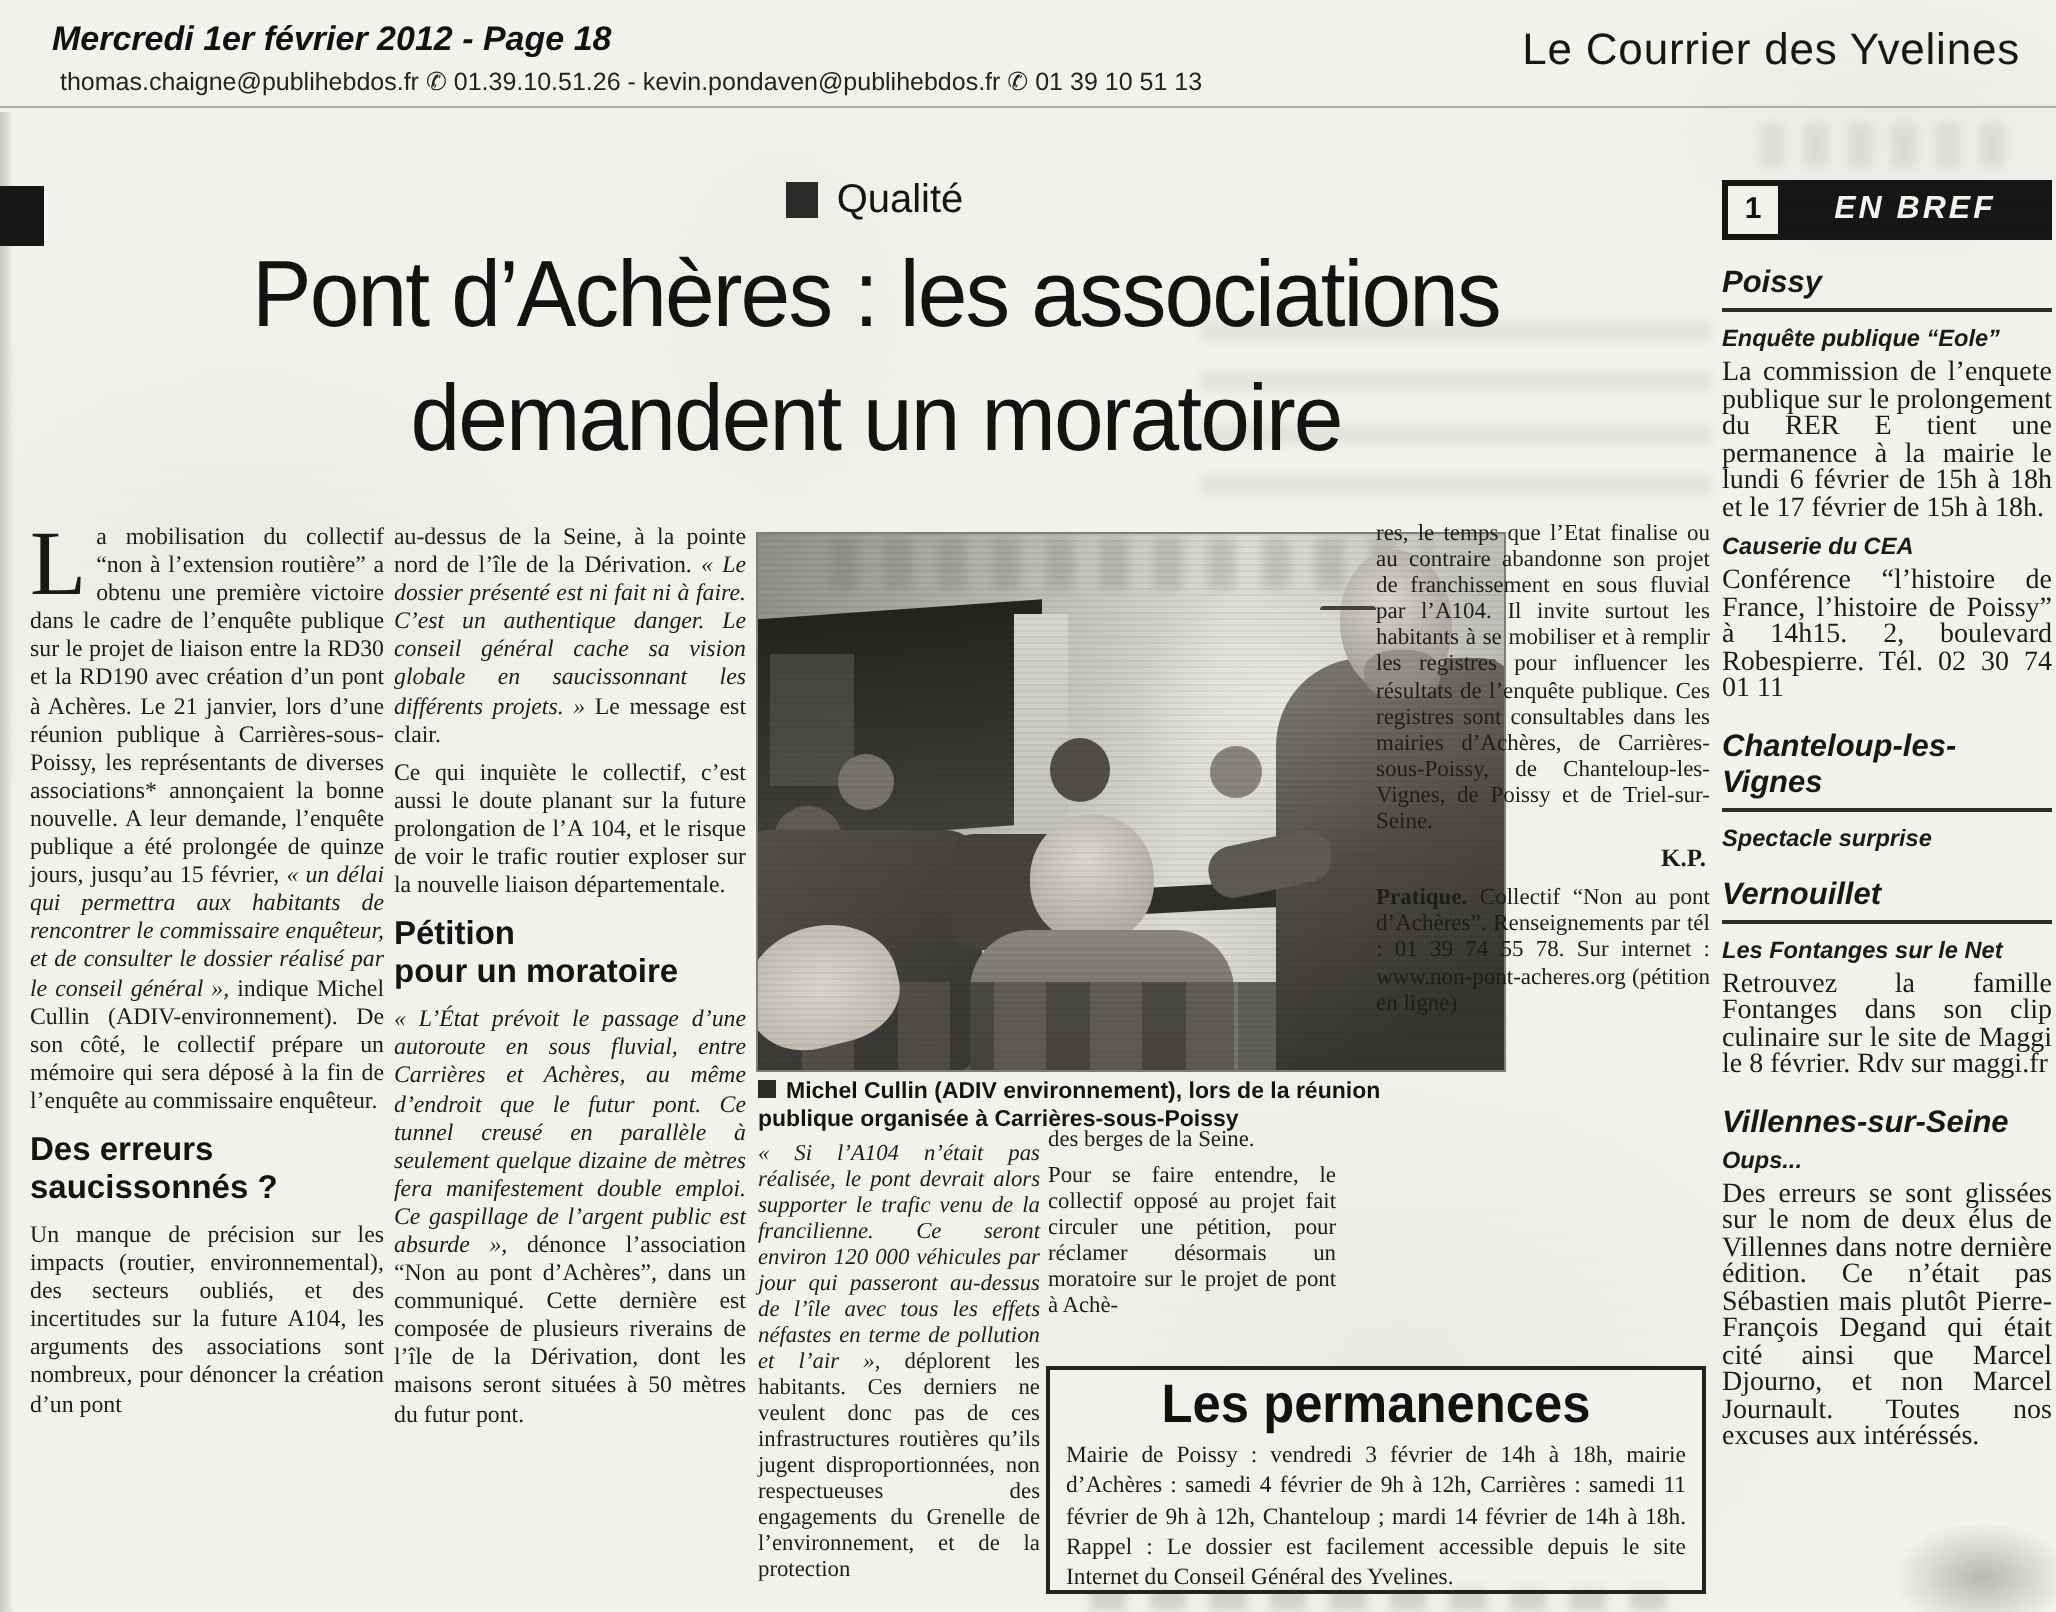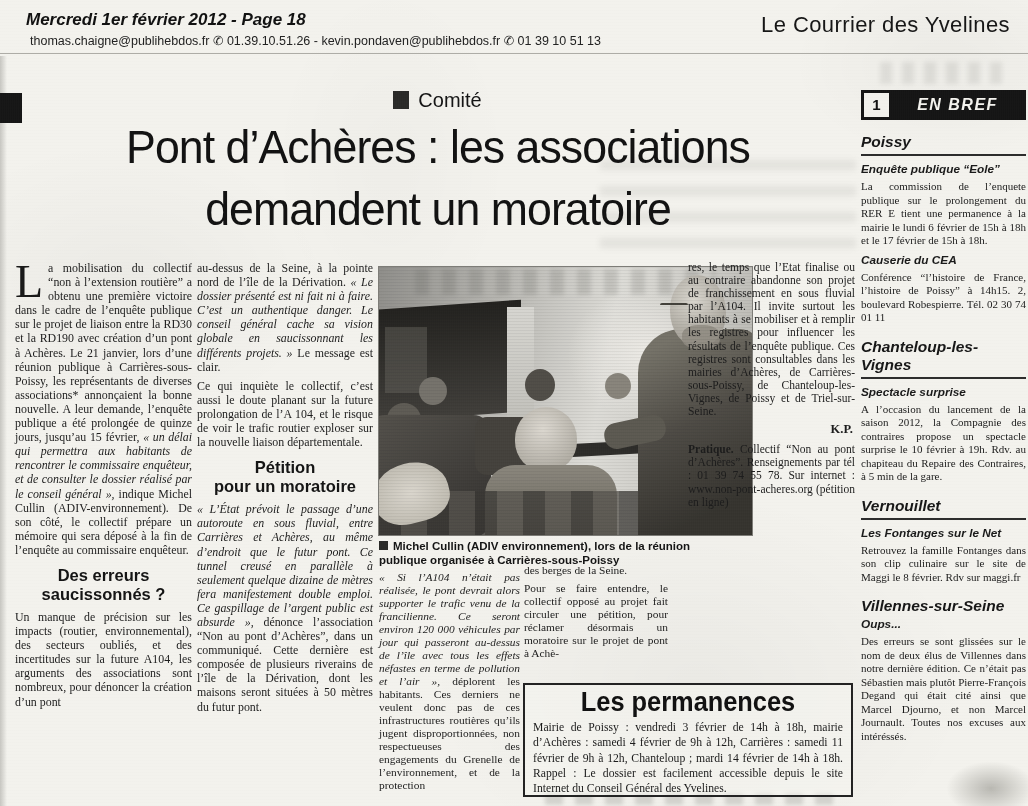--- a/index.html
+++ b/index.html
@@ -30,21 +30,21 @@
   .col{position:absolute;text-align:justify;color:#1c1c1c;}
   .col p{margin:0 0 5px;}
   .c12{font-size:11.9px;line-height:14.1px;}
   .c345{font-size:11.4px;line-height:13px;}
   .col1{left:15px;top:261px;width:177px;}
   .col2{left:197px;top:261px;width:176px;}
   .col3{left:379px;top:571px;width:141px;}
   .col4{left:524px;top:564px;width:144px;}
   .col5{left:688px;top:261px;width:167px;font-size:11.5px;line-height:13.1px;}
   .dropcap{float:left;font-size:46px;line-height:38px;padding:2px 5px 0 0;font-family:"Liberation Serif",serif;color:#191919;}
-  .subhead{font:700 16.5px/19px "Liberation Sans",sans-serif;text-align:center;color:#141414;margin:9px 0 6px;}
+  .subhead{font:700 16.5px/19px "Liberation Sans",sans-serif;text-align:left;color:#141414;margin:9px 0 6px;}
   .byline{text-align:right;font-weight:700;font-size:12.5px;margin:1px 2px 7px 0;font-family:Liberation Serif, serif;}
   .bold{font-weight:700;}
   i{font-style:italic;}
   
   .photo{position:absolute;left:379px;top:267px;width:373px;height:268px;overflow:hidden;
     outline:1px solid #7d7c77;background:linear-gradient(100deg,#8f8e8a 0%,#b7b6b1 30%,#dddcd7 58%,#c9c8c3 82%,#b2b1ab 100%);}
   .photo>div{position:absolute;}
   .ph-board{left:-10px;top:38px;width:152px;height:112px;background:linear-gradient(180deg,#23221f,#413f3b);transform:skewY(-4deg);}
   .ph-board-lite{left:6px;top:60px;width:42px;height:66px;background:#6a6862;opacity:.45;}
   .ph-door{left:128px;top:40px;width:27px;height:120px;background:linear-gradient(#d7d6d1,#c1c0ba);}
@@ -76,21 +76,21 @@
   .perma-title{text-align:center;font:700 27px/31px "Liberation Sans",sans-serif;color:#111;transform:scaleX(.94);margin:1px 0 2px;}
   .perma-body{font-size:11.7px;line-height:15.3px;text-align:justify;}
   
   .sidebar{position:absolute;left:861px;top:90px;width:165px;}
   .sb-bar{height:30px;background:#151515;display:flex;align-items:center;}
   .sb-num{width:25px;height:24px;background:#f2f1ec;color:#111;font:700 15px/24px "Liberation Sans",sans-serif;text-align:center;margin-left:3px;}
   .sb-title{flex:1;text-align:center;color:#f4f3ee;font:italic 800 16px/18px "Liberation Sans",sans-serif;letter-spacing:1.5px;}
   .sb-city{font:italic 700 15.5px/18px "Liberation Sans",sans-serif;color:#171717;border-bottom:2.5px solid #2c2c2c;padding-bottom:3px;margin:13px 0 6px;}
   .sb-city.norule{border-bottom:none;padding-bottom:0;margin-bottom:2px;}
   .sb-sub{font:italic 700 11.8px/14px "Liberation Sans",sans-serif;color:#1a1a1a;margin:2px 0 4px;}
-  .sb-body{font-size:11px;line-height:13.5px;text-align:justify;margin-bottom:5px;}
+  .sb-body{font-size:14px;line-height:13.5px;text-align:justify;margin-bottom:5px;}
   
   .ghost{position:absolute;pointer-events:none;}
   .gh-1{left:600px;top:156px;width:256px;height:92px;opacity:.10;filter:blur(3px);
     background:repeating-linear-gradient(0deg,#5e5e59 0 10px,transparent 10px 26px);}
   .gh-2{left:545px;top:793px;width:300px;height:12px;opacity:.22;filter:blur(2px);
     background:repeating-linear-gradient(90deg,#6b6b66 0 18px,transparent 18px 30px);}
   .gh-3{left:880px;top:62px;width:130px;height:22px;opacity:.12;filter:blur(2px);
     background:repeating-linear-gradient(90deg,#6b6b66 0 12px,transparent 12px 22px);}
   .edge-left{position:absolute;left:0;top:56px;width:7px;height:750px;background:linear-gradient(90deg,#c7c6c1,rgba(199,198,193,0));}
   .edge-corner{position:absolute;right:-8px;bottom:-10px;width:90px;height:55px;background:radial-gradient(#b9b8b2,rgba(185,184,178,0) 70%);}
@@ -107,21 +107,21 @@
   <div class="edge-corner"></div>
 
   <div class="hdr-date">Mercredi 1er février 2012 - Page 18</div>
   <div class="hdr-contacts">thomas.chaigne@publihebdos.fr ✆ 01.39.10.51.26 - kevin.pondaven@publihebdos.fr ✆ 01 39 10 51 13</div>
   <div class="masthead">Le Courrier des Yvelines</div>
   <div class="hdr-rule"></div>
   <div class="margin-mark"></div>
 
   <div class="kicker">
     <span class="kicker-sq"></span>
-    <span>Comité</span>
+    <span>Qualité</span>
   </div>
   <div class="headline">
     <div>Pont d’Achères : les associations</div>
     <div>demandent un moratoire</div>
   </div>
 
   <div class="col c12 col1">
     <p><span class="dropcap">L</span><span>a mobilisation du collectif “non à l’extension routière” a obtenu une première victoire dans le cadre de l’enquête publique sur le projet de liaison entre la RD30 et la RD190 avec création d’un pont à Achères. Le 21 janvier, lors d’une réunion publique à Carrières-sous-Poissy, les représentants de diverses associations* annonçaient la bonne nouvelle. A leur demande, l’enquête publique a été prolongée de quinze jours, jusqu’au 15 février, </span><i>« un délai qui permettra aux habitants de rencontrer le commissaire enquêteur, et de consulter le dossier réalisé par le conseil général »,</i><span> indique Michel Cullin (ADIV-environnement). De son côté, le collectif prépare un mémoire qui sera déposé à la fin de l’enquête au commissaire enquêteur.</span></p>
     <div class="subhead">
       <div>Des erreurs</div>
@@ -198,21 +198,20 @@
       <div class="sb-city">Poissy</div>
       <div class="sb-sub">Enquête publique “Eole”</div>
       <div class="sb-body">La commission de l’enquete publique sur le prolongement du RER E tient une permanence à la mairie le lundi 6 février de 15h à 18h et le 17 février de 15h à 18h.</div>
       <div class="sb-sub">Causerie du CEA</div>
       <div class="sb-body">Conférence “l’histoire de France, l’histoire de Poissy” à 14h15. 2, boulevard Robespierre. Tél. 02 30 74 01 11</div>
     </div>
 
     <div>
       <div class="sb-city">Chanteloup-les-Vignes</div>
       <div class="sb-sub">Spectacle surprise</div>
-      <div class="sb-body">A l’occasion du lancement de la saison 2012, la Compagnie des contraires propose un spectacle surprise le 10 février à 19h. Rdv. au chapiteau du Repaire des Contraires, à 5 min de la gare.</div>
     </div>
 
     <div>
       <div class="sb-city">Vernouillet</div>
       <div class="sb-sub">Les Fontanges sur le Net</div>
       <div class="sb-body">Retrouvez la famille Fontanges dans son clip culinaire sur le site de Maggi le 8 février. Rdv sur maggi.fr</div>
     </div>
 
     <div>
       <div class="sb-city norule">Villennes-sur-Seine</div>

